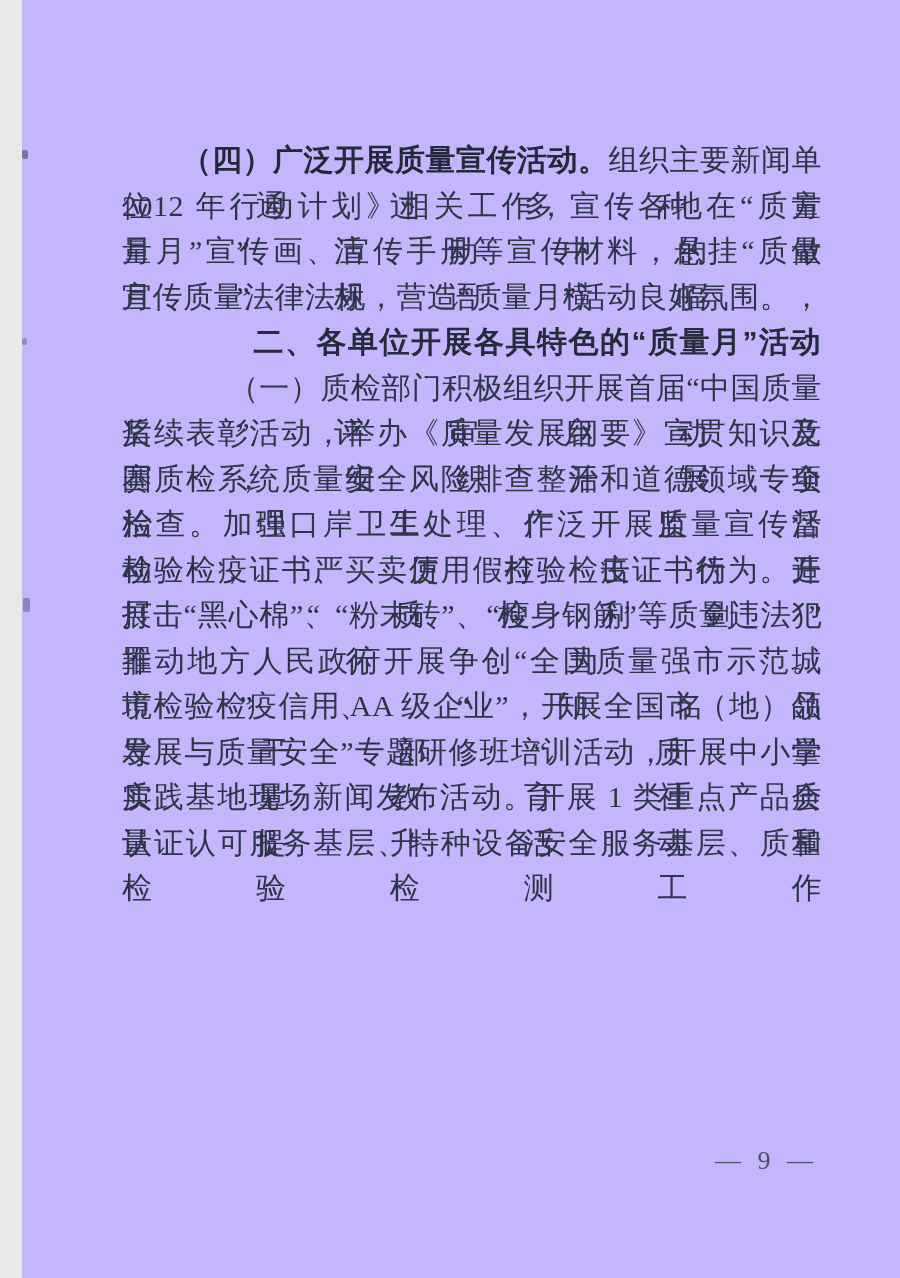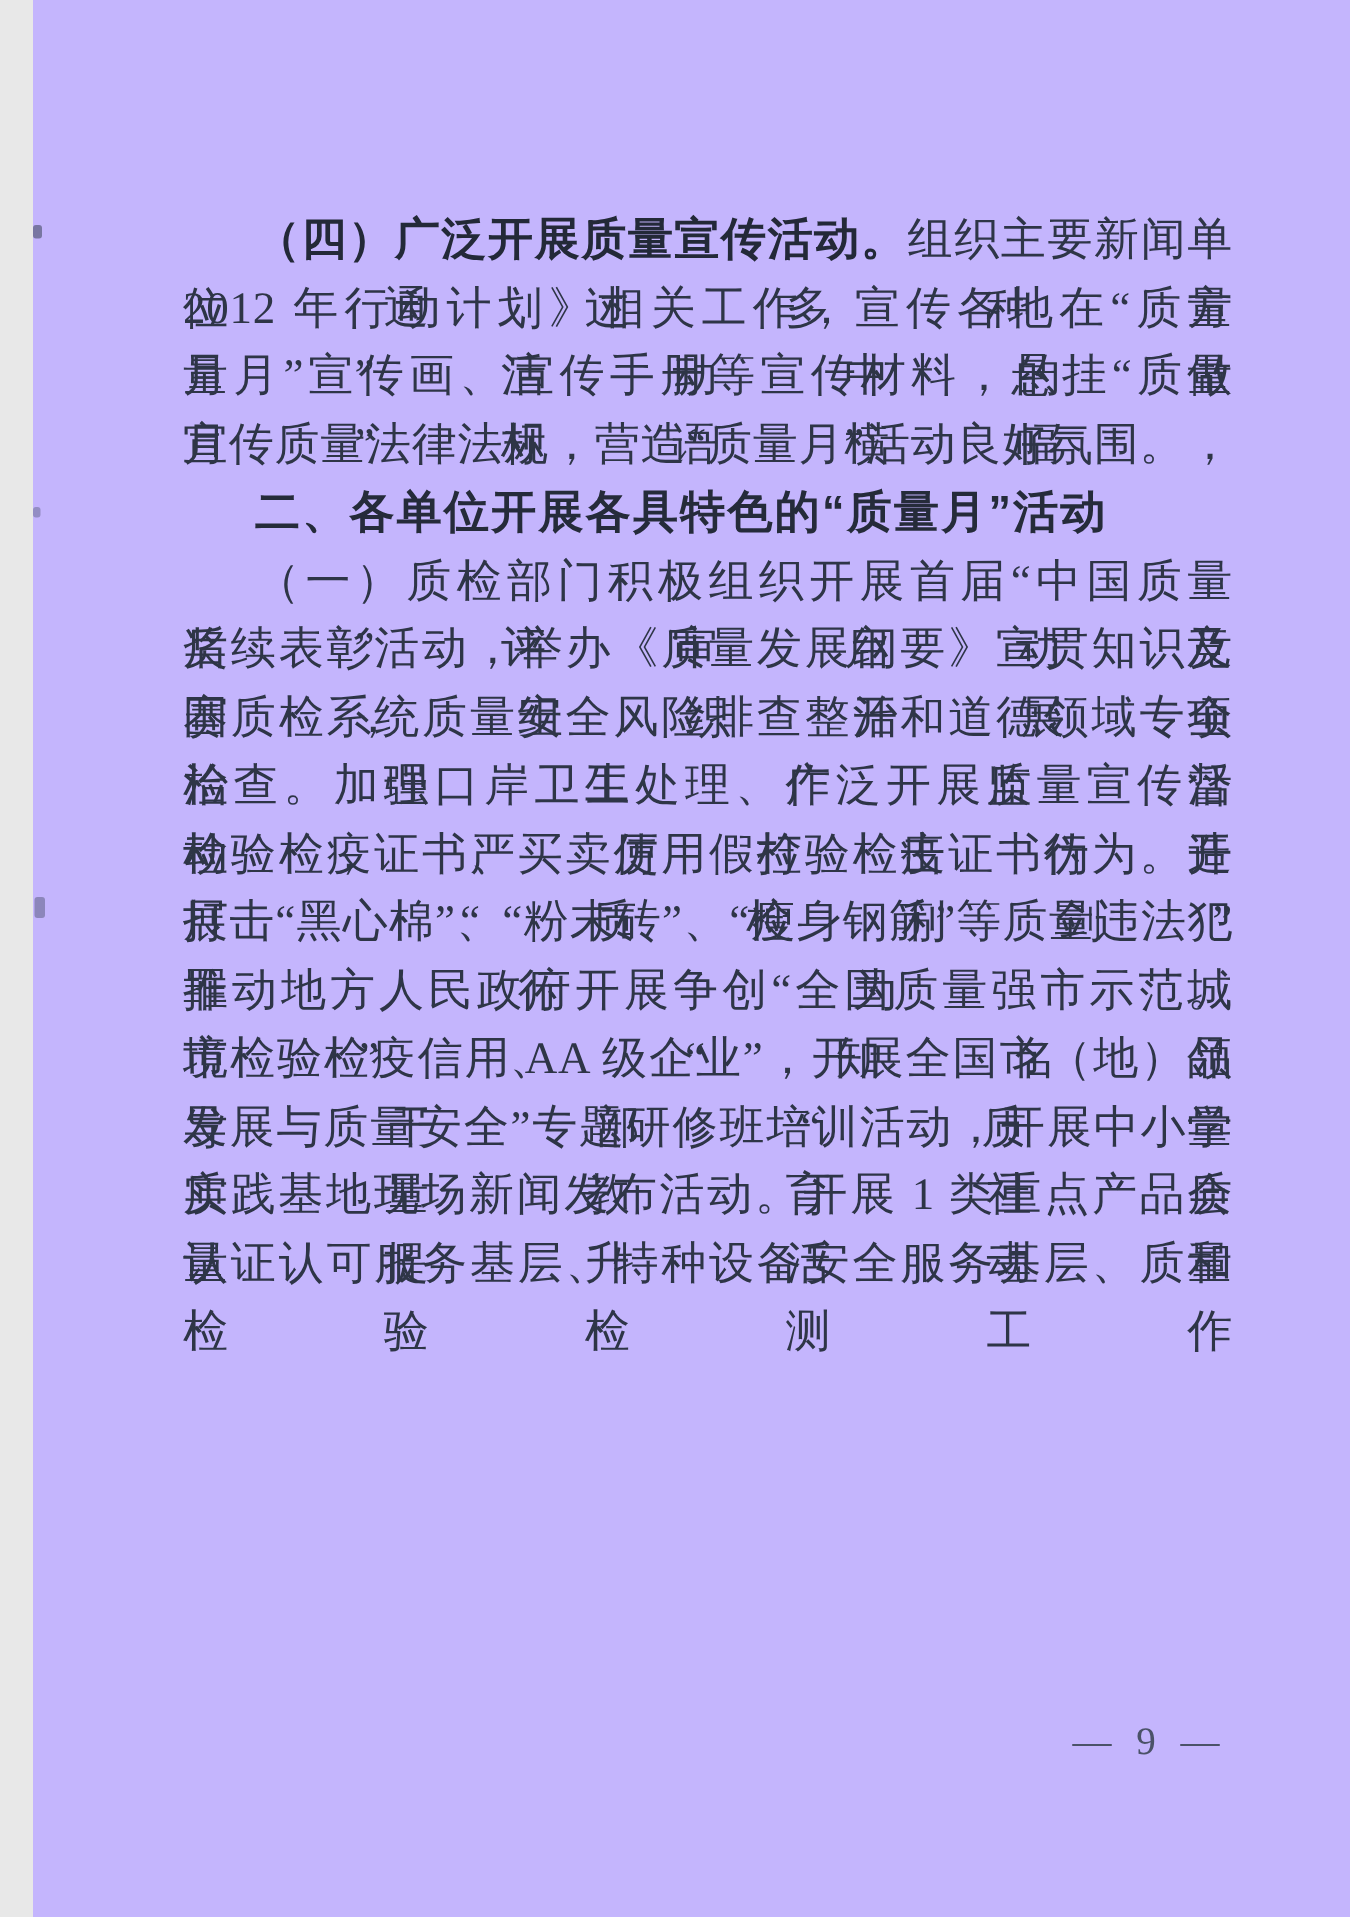--- a/index.html
+++ b/index.html
@@ -31,20 +31,21 @@
     letter-spacing: 0.5px;
   }
   .fill {
     white-space: normal;
     text-align: justify;
     text-align-last: justify;
     text-justify: inter-character;
   }
   .indent {
     text-indent: 1.6em;
+    text-align: right;
   }
   .lead {
     font-weight: 700;
     color: #232938;
   }
   .heading {
     font-family: "Liberation Sans", sans-serif;
     font-weight: 700;
     color: #252b3a;
     letter-spacing: 1.5px;

